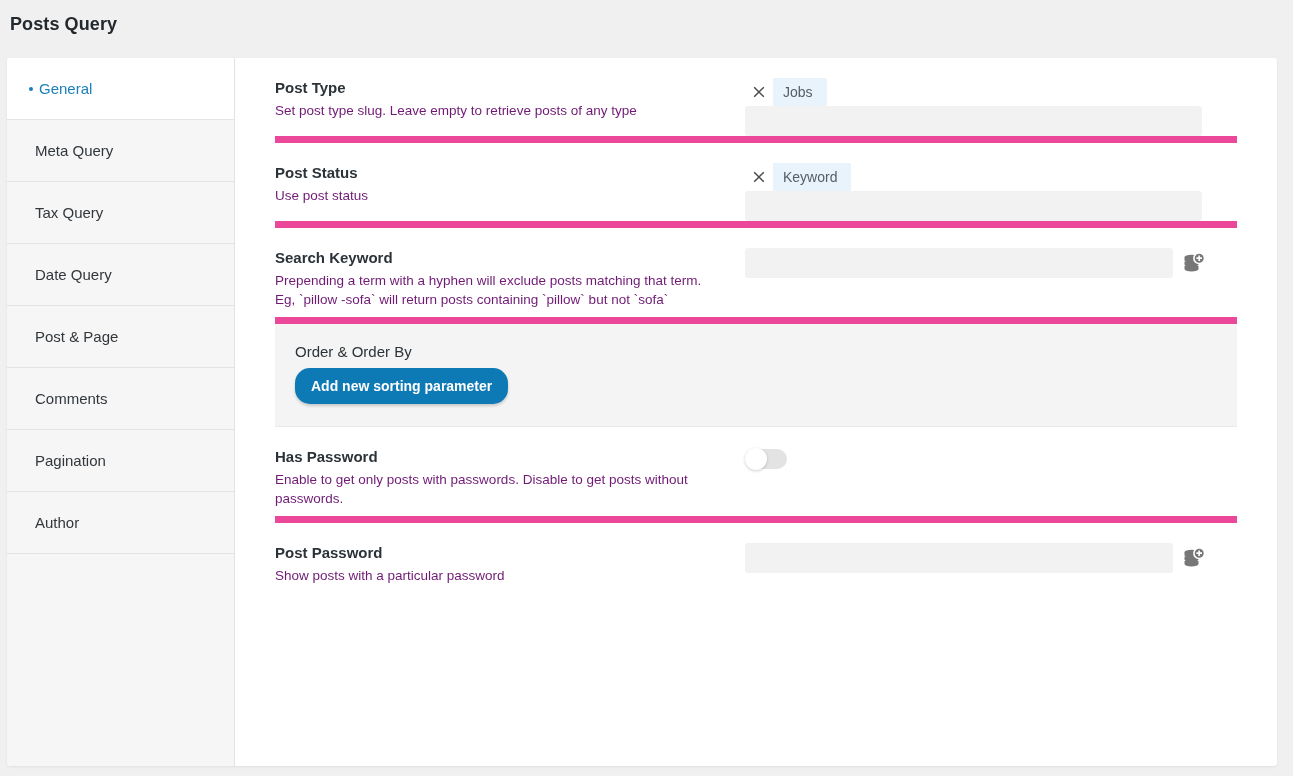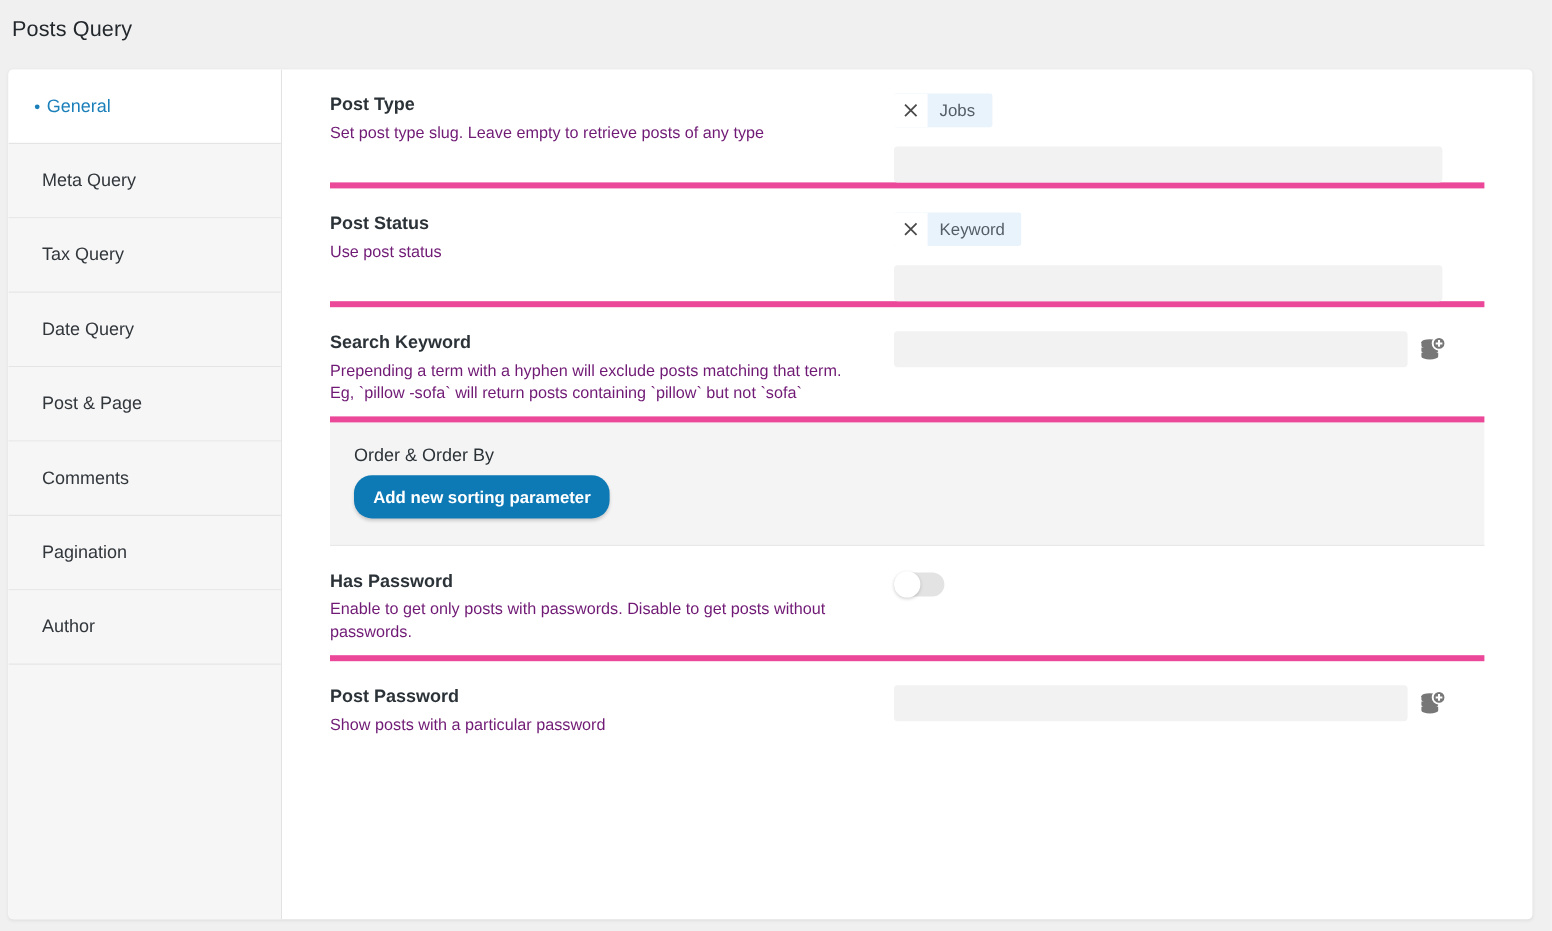--- a/index.html
+++ b/index.html
@@ -16,21 +16,21 @@
     height: 776px;
     background: #f0f0f0;
     overflow: hidden;
   }
 
   
   .page-title {
     position: absolute;
     left: 10px; top: 14px;
     font-size: 18px;
-    font-weight: 400;
+    font-weight: 700;
     color: #23282d;
     letter-spacing: .1px;
   }
 
   
   .panel {
     position: absolute;
     left: 7px; top: 58px;
     width: 1270px; height: 708px;
     background: #ffffff;
@@ -85,21 +85,21 @@
   .content {
     flex: 1 1 auto;
     position: relative;
     background: #ffffff;
     padding: 0;
   }
 
   .row {
     display: flex;
     align-items: flex-start;
-    border-bottom: 5px solid #ec4899;
+    border-bottom: 7px solid #ec4899;
     padding: 20px 0 0 0;
     margin: 0 40px;
     min-height: 70px;
     position: relative;
   }
   .row:last-child { border-bottom: none; }
 
   .row-label {
     width: 470px;
     flex: 0 0 470px;
@@ -127,21 +127,20 @@
     max-width: 450px;
   }
 
   
   .chip {
     display: inline-flex;
     align-items: center;
     background: #e8f3fb;
     height: 28px;
     border-radius: 2px;
-    margin-bottom: 16px;
     overflow: hidden;
   }
   .chip-x {
     width: 28px; height: 28px;
     background: #ffffff;
     display: flex;
     align-items: center;
     justify-content: center;
     cursor: pointer;
     flex: 0 0 28px;

